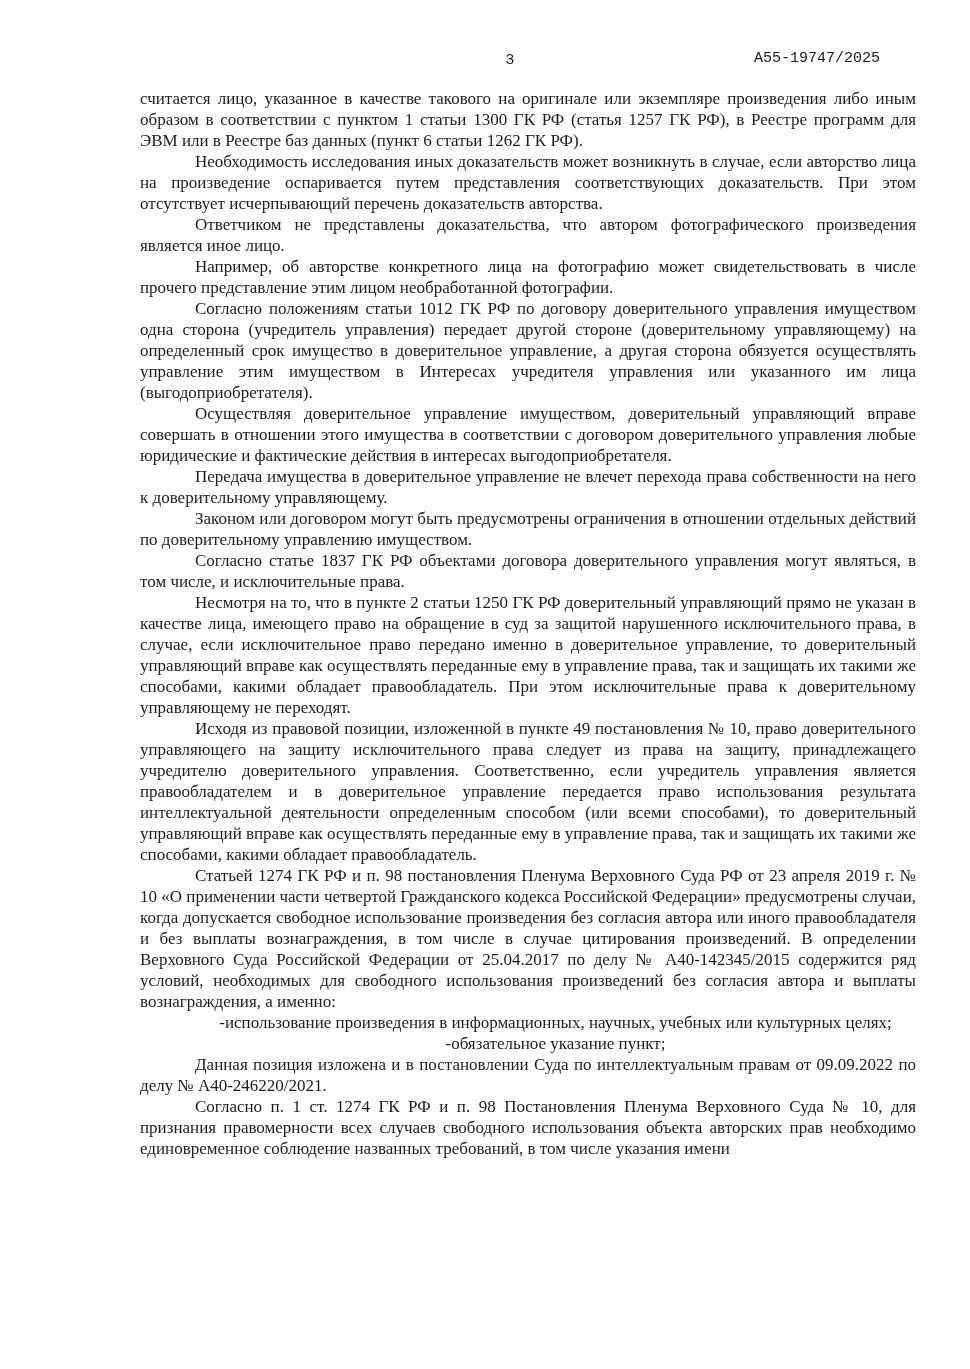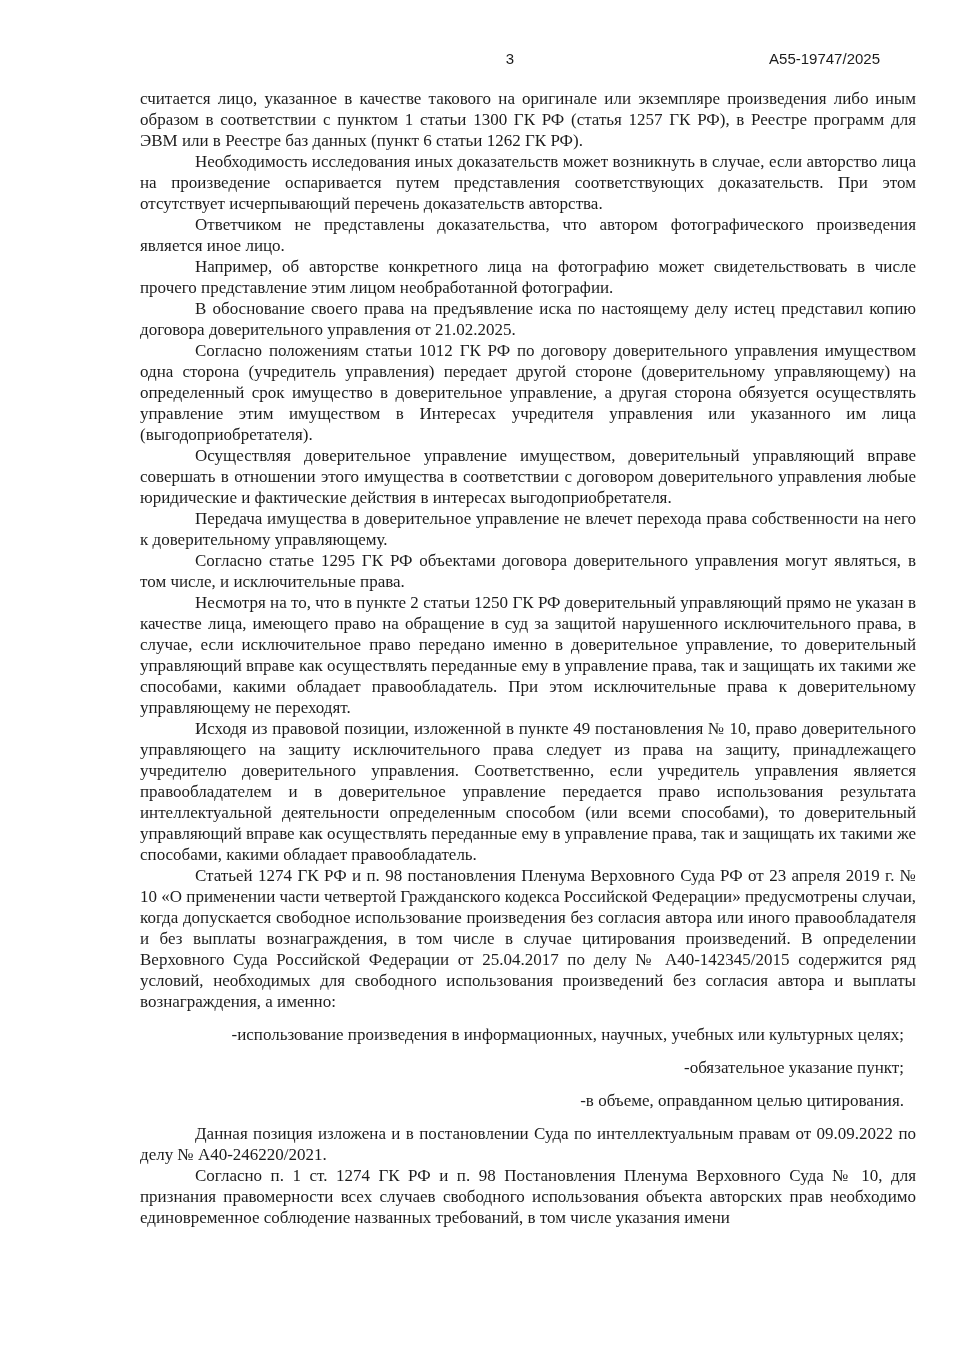--- a/index.html
+++ b/index.html
@@ -29,20 +29,21 @@
     position: absolute;
     left: 0;
     right: 0;
     text-align: center;
   }
   .case-number {
     position: absolute;
     right: 0;
     top: 0;
     text-align: right;
+    font-family: Liberation Mono, monospace;
   }
   .doc-body {
     position: absolute;
     top: 88px;
     left: 140px;
     width: 776px;
     font-family: "Liberation Serif", serif;
     font-size: 17px;
     line-height: 21px;
     color: #1c1c1c;
@@ -51,48 +52,47 @@
     margin: 0;
     text-align: justify;
     text-indent: 55px;
   }
   .para-noindent {
     margin: 0;
     text-align: justify;
     text-indent: 0;
   }
   .list-line {
-    margin: 12px;
-    text-align: right;
+    margin: 0;
+    text-align: center;
     text-indent: 55px;
   }
 </style>
 </head>
 <body>
 
 <div class="page">
 
   <div class="page-header">
     <div class="page-number">3</div>
     <div class="case-number">А55-19747/2025</div>
   </div>
 
   <div class="doc-body">
     <p class="para-noindent">считается лицо, указанное в качестве такового на оригинале или экземпляре произведения либо иным образом в соответствии с пунктом 1 статьи 1300 ГК РФ (статья 1257 ГК РФ), в Реестре программ для ЭВМ или в Реестре баз данных (пункт 6 статьи 1262 ГК РФ).</p>
     <p class="para">Необходимость исследования иных доказательств может возникнуть в случае, если авторство лица на произведение оспаривается путем представления соответствующих доказательств. При этом отсутствует исчерпывающий перечень доказательств авторства.</p>
     <p class="para">Ответчиком не представлены доказательства, что автором фотографического произведения является иное лицо.</p>
     <p class="para">Например, об авторстве конкретного лица на фотографию может свидетельствовать в числе прочего представление этим лицом необработанной фотографии.</p>
-    <p class="para">В обоснование своего права на предъявление иска по настоящему делу истец представил копию договора доверительного управления от 21.02.2025.</p>
     <p class="para">Согласно положениям статьи 1012 ГК РФ по договору доверительного управления имуществом одна сторона (учредитель управления) передает другой стороне (доверительному управляющему) на определенный срок имущество в доверительное управление, а другая сторона обязуется осуществлять управление этим имуществом в Интересах учредителя управления или указанного им лица (выгодоприобретателя).</p>
     <p class="para">Осуществляя доверительное управление имуществом, доверительный управляющий вправе совершать в отношении этого имущества в соответствии с договором доверительного управления любые юридические и фактические действия в интересах выгодоприобретателя.</p>
     <p class="para">Передача имущества в доверительное управление не влечет перехода права собственности на него к доверительному управляющему.</p>
-    <p class="para">Согласно статье 1295 ГК РФ объектами договора доверительного управления могут являться, в том числе, и исключительные права.</p>
+    <p class="para">Законом или договором могут быть предусмотрены ограничения в отношении отдельных действий по доверительному управлению имуществом.</p>
+    <p class="para">Согласно статье 1837 ГК РФ объектами договора доверительного управления могут являться, в том числе, и исключительные права.</p>
     <p class="para">Несмотря на то, что в пункте 2 статьи 1250 ГК РФ доверительный управляющий прямо не указан в качестве лица, имеющего право на обращение в суд за защитой нарушенного исключительного права, в случае, если исключительное право передано именно в доверительное управление, то доверительный управляющий вправе как осуществлять переданные ему в управление права, так и защищать их такими же способами, какими обладает правообладатель. При этом исключительные права к доверительному управляющему не переходят.</p>
     <p class="para">Исходя из правовой позиции, изложенной в пункте 49 постановления № 10, право доверительного управляющего на защиту исключительного права следует из права на защиту, принадлежащего учредителю доверительного управления. Соответственно, если учредитель управления является правообладателем и в доверительное управление передается право использования результата интеллектуальной деятельности определенным способом (или всеми способами), то доверительный управляющий вправе как осуществлять переданные ему в управление права, так и защищать их такими же способами, какими обладает правообладатель.</p>
     <p class="para">Статьей 1274 ГК РФ и п. 98 постановления Пленума Верховного Суда РФ от 23 апреля 2019 г. № 10 «О применении части четвертой Гражданского кодекса Российской Федерации» предусмотрены случаи, когда допускается свободное использование произведения без согласия автора или иного правообладателя и без выплаты вознаграждения, в том числе в случае цитирования произведений. В определении Верховного Суда Российской Федерации от 25.04.2017 по делу № А40-142345/2015 содержится ряд условий, необходимых для свободного использования произведений без согласия автора и выплаты вознаграждения, а именно:</p>
     <p class="list-line">-использование произведения в информационных, научных, учебных или культурных целях;</p>
     <p class="list-line">-обязательное указание пункт;</p>
-    <p class="list-line">-в объеме, оправданном целью цитирования.</p>
     <p class="para">Данная позиция изложена и в постановлении Суда по интеллектуальным правам от 09.09.2022 по делу № А40-246220/2021.</p>
     <p class="para">Согласно п. 1 ст. 1274 ГК РФ и п. 98 Постановления Пленума Верховного Суда № 10, для признания правомерности всех случаев свободного использования объекта авторских прав необходимо единовременное соблюдение названных требований, в том числе указания имени</p>
   </div>
 
 </div>
 
 </body></html>

